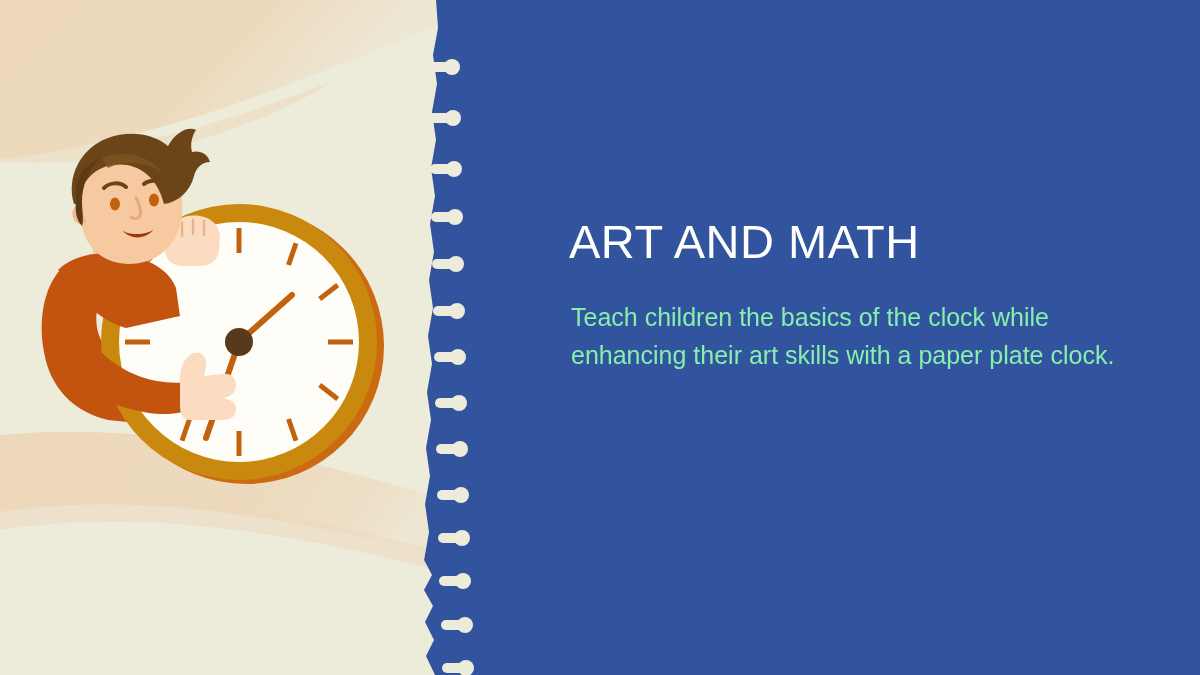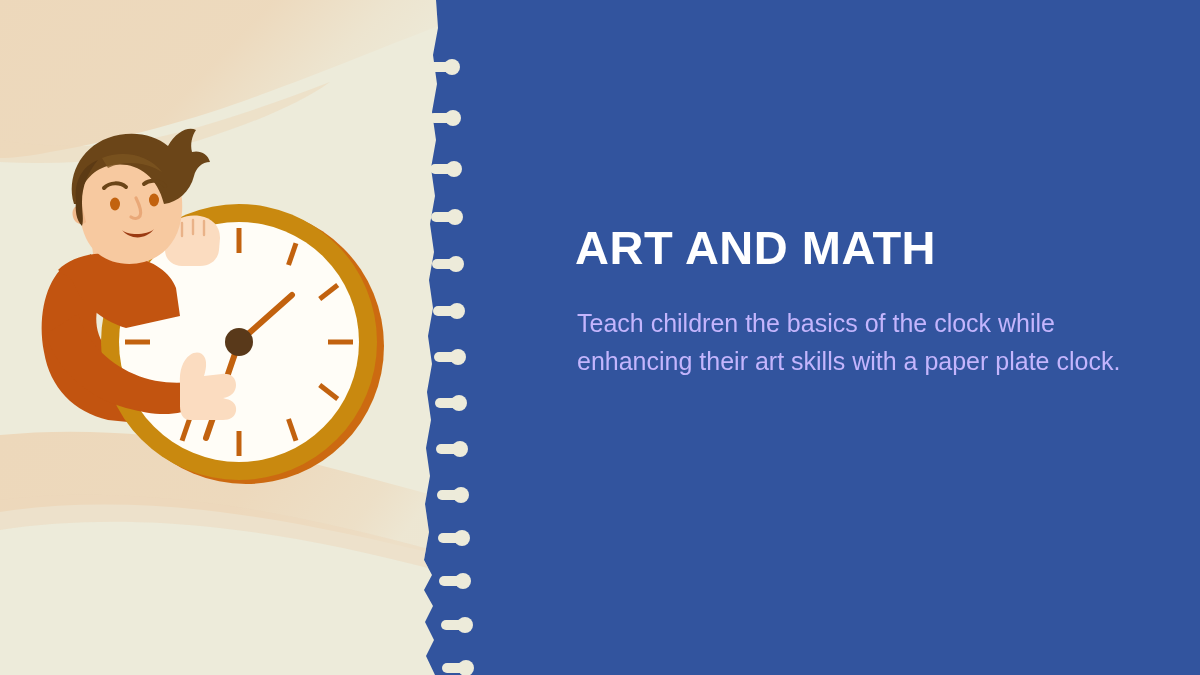--- a/index.html
+++ b/index.html
@@ -43,32 +43,32 @@
     width:400px;height:400px;
   }
 
   
   .text-col{
     position:absolute;
     left:569px;top:216px;
     width:560px;
   }
   .headline{
-    margin:6px;
+    margin:0;
     color:#FFFFFF;
     font-size:47px;
-    font-weight:bold;
+    font-weight:normal;
     letter-spacing:0.5px;
     line-height:1.1;
     font-family:"Liberation Sans", sans-serif;
   }
   .body-copy{
-    margin:8px;
+    margin:2px;
     margin-top:30px;
-    color:#c4b5fd;
+    color:#86efac;
     font-size:25px;
     font-weight:400;
     line-height:1.55;
     width:545px;
     font-family:"Liberation Sans", sans-serif;
   }
 </style>
 </head>
 <body>
 

